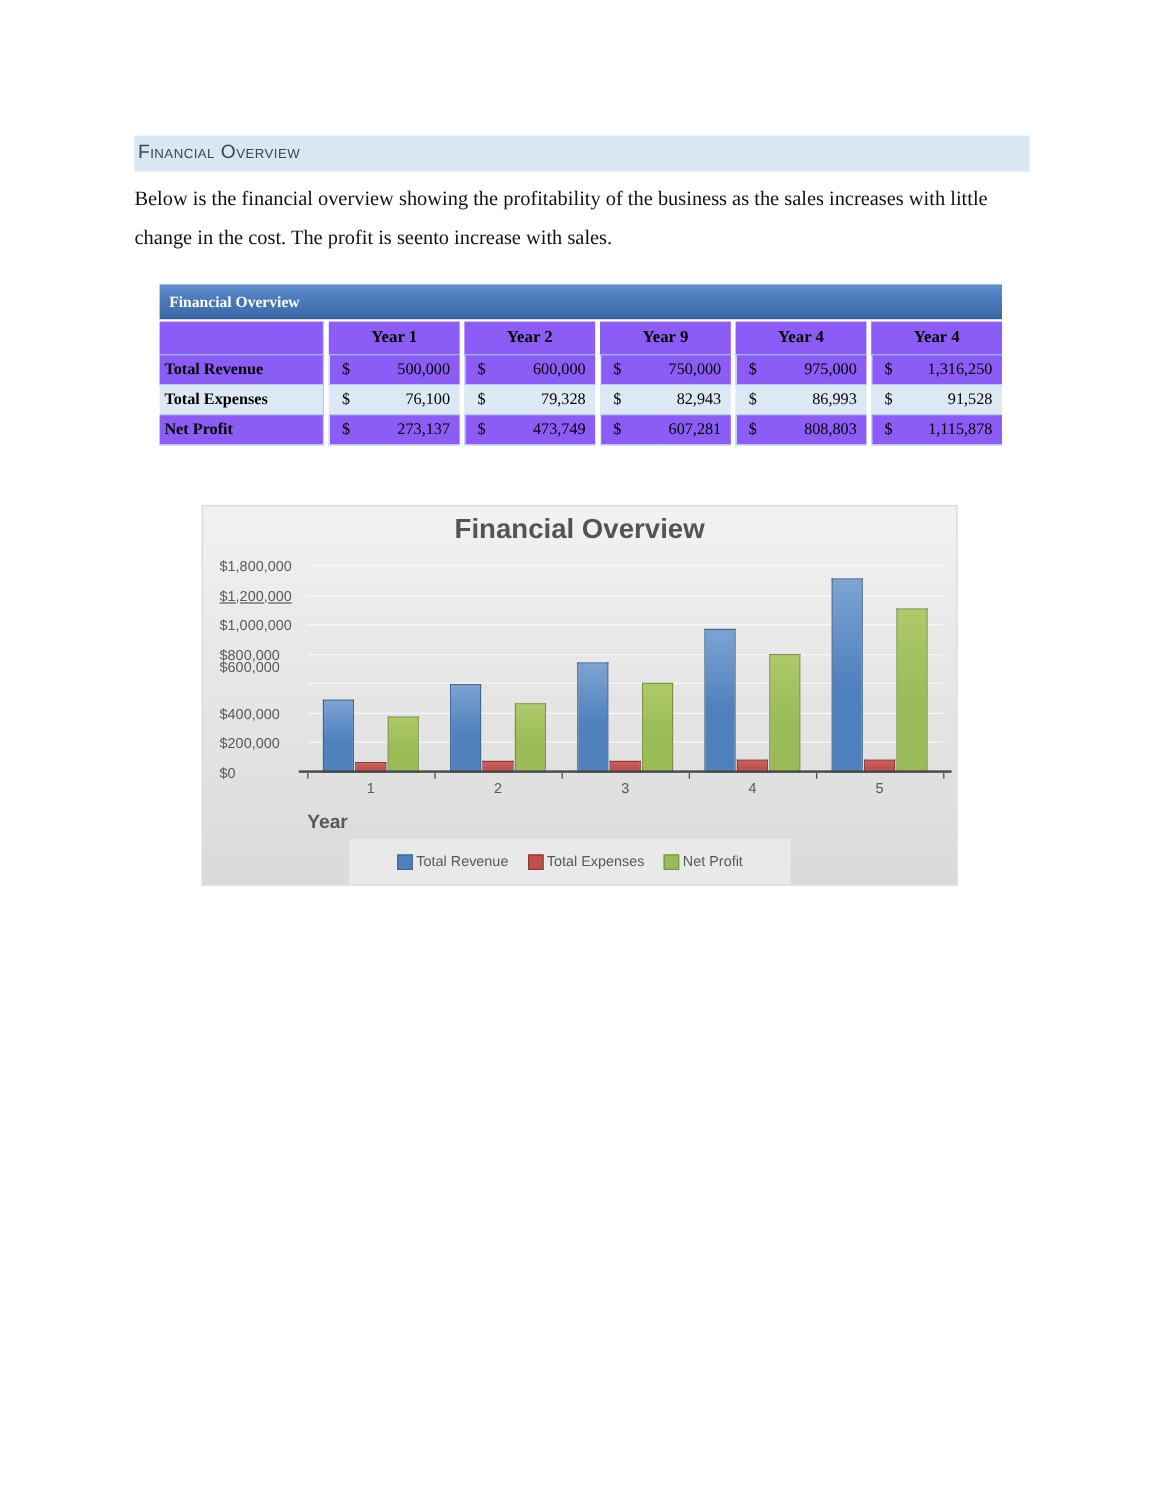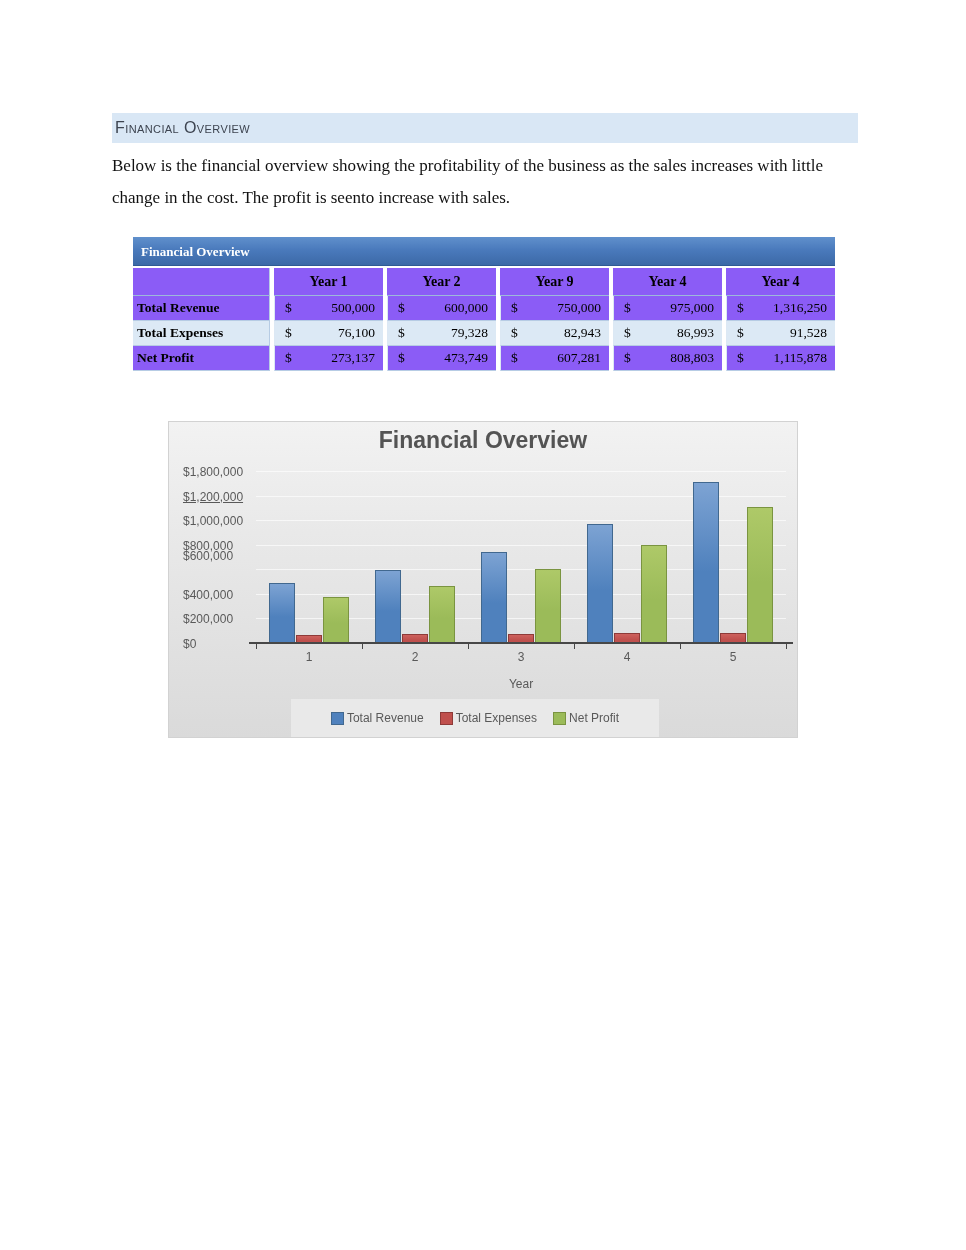--- a/index.html
+++ b/index.html
@@ -102,22 +102,22 @@
   .bar{
     width:26px;box-sizing:border-box;
   }
   .axis-line{position:absolute;background:#474747;}
   .tick{position:absolute;width:1px;height:5px;background:#474747;}
   #xlabels{
     position:absolute;display:flex;
   }
   .xlab{flex:1;text-align:center;font-size:12px;color:#595959;}
   .xaxis-title{
-    position:absolute;text-align:center;
-    font-size:12px;font-weight:normal;color:#595959;
+    position:absolute;text-align:left;
+    font-size:16px;font-weight:bold;color:#595959;
   }
   #legend{
     position:absolute;
     background:#e9e9e9;
     display:flex;align-items:center;justify-content:center;gap:16px;
   }
   .leg-item{display:flex;align-items:center;gap:3px;}
   .leg-swatch{width:13px;height:13px;box-sizing:border-box;}
   .leg-label{font-size:12px;color:#595959;}
 </style>

